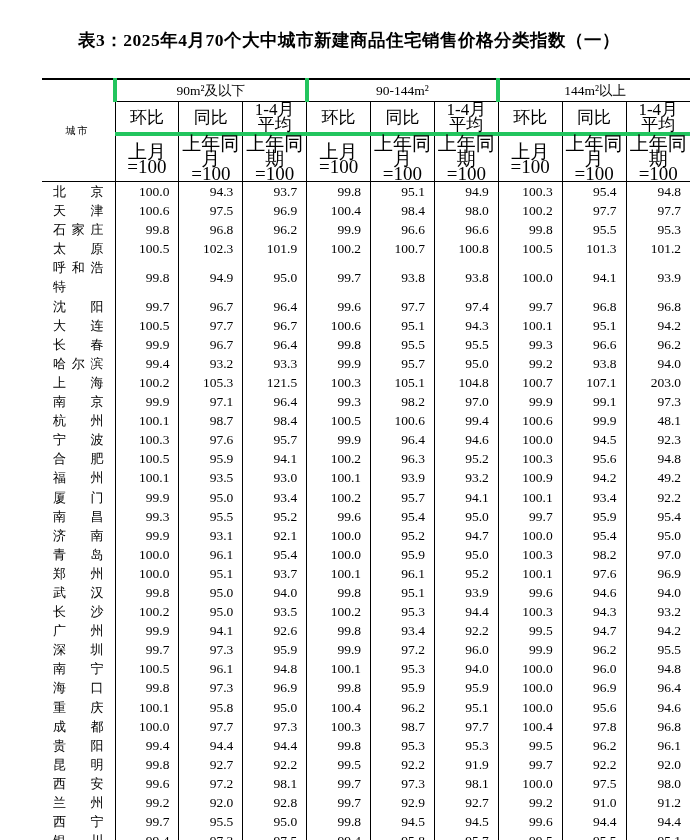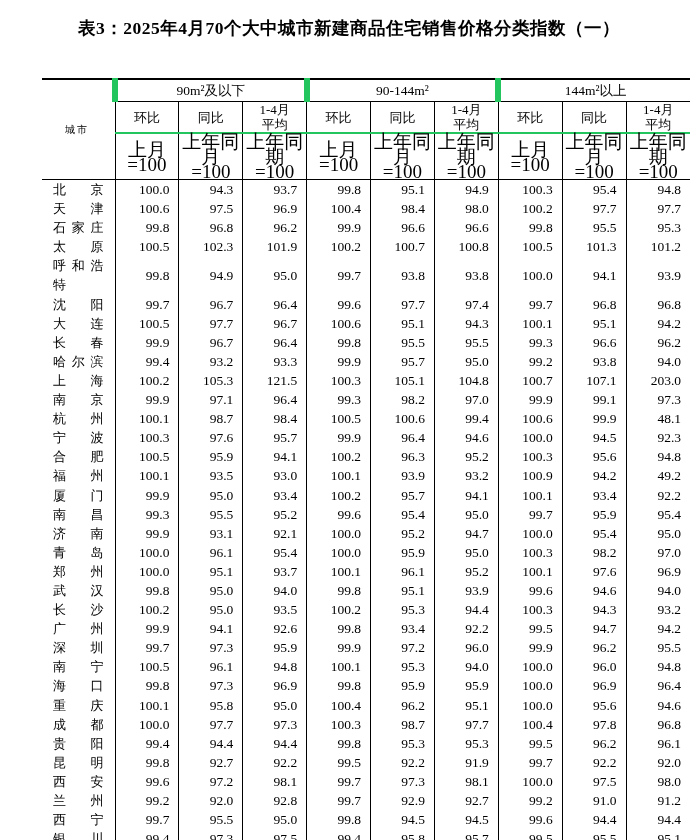--- a/index.html
+++ b/index.html
@@ -13,21 +13,21 @@
   }
   .page {
     position: relative;
     width: 698px;
     height: 840px;
     background: #ffffff;
     overflow: hidden;
   }
   .title {
     position: absolute;
-    top: 16px;
+    top: 28px;
     left: 0;
     width: 100%;
     text-align: center;
     font-weight: bold;
     font-size: 17.5px;
     letter-spacing: 0.5px;
     white-space: nowrap;
   }
   table.idx {
     position: absolute;
@@ -42,28 +42,28 @@
   col.c-city { width: 73px; }
   thead th {
     font-weight: normal;
     text-align: center;
     vertical-align: middle;
     padding: 0;
   }
   th.grp {
     height: 21px;
     font-size: 13.5px;
-    border-left: 6px solid #22c55e;
+    border-left: 4px solid #22c55e;
     border-bottom: 1px solid #000;
   }
   th.sub {
     height: 30px;
-    font-size: 13px;
+    font-size: 17px;
     border-left: 1px solid #000;
-    border-bottom: 2px solid #22c55e;
+    border-bottom: 4px solid #22c55e;
     white-space: pre-line;
     line-height: 15px;
   }
   th.base {
     height: 36px;
     font-size: 19px;
     border-left: 1px solid #000;
     border-bottom: 1.5px solid #000;
     white-space: pre-line;
     line-height: 15px;

